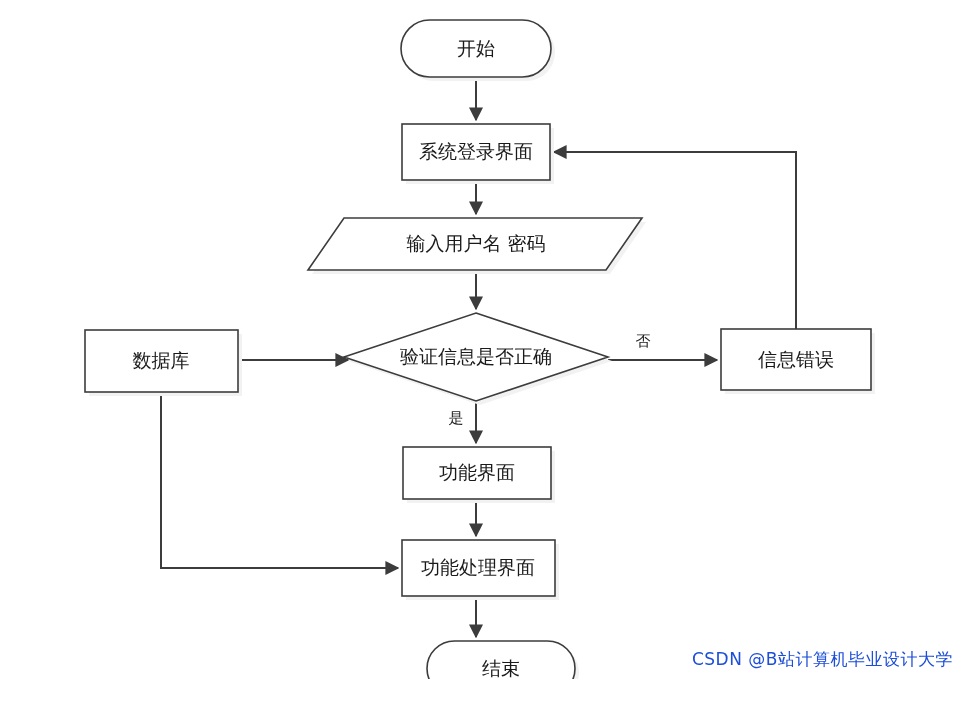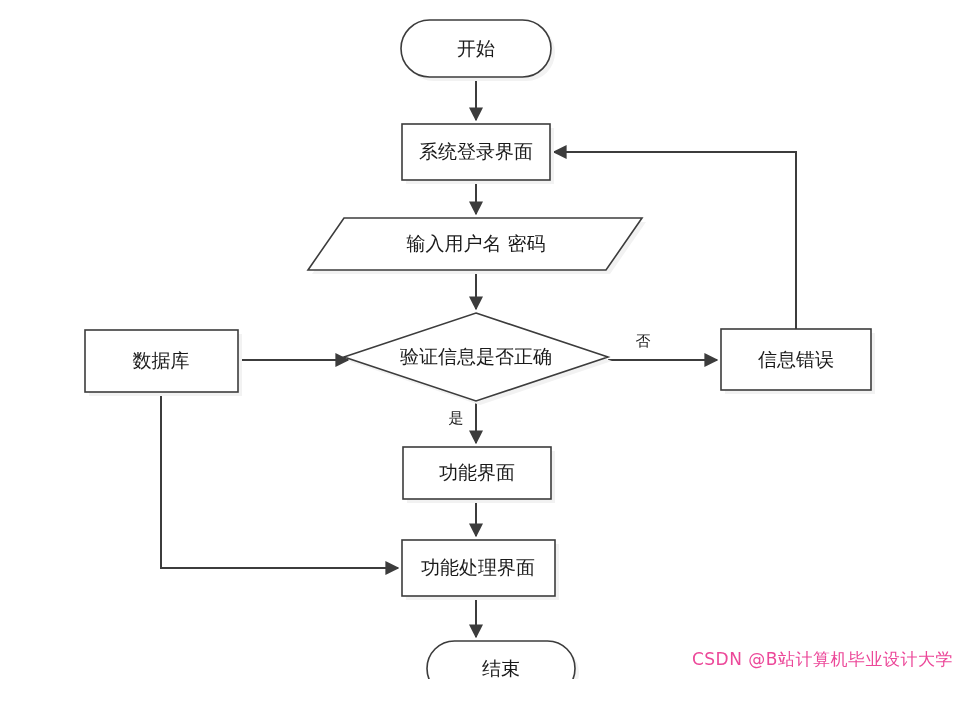--- a/index.html
+++ b/index.html
@@ -52,21 +52,21 @@
     stroke: #3c3c3c;
     stroke-width: 2;
     fill: none;
   }
   .watermark {
     position: absolute;
     right: 14px;
     bottom: 8px;
     font-family: "DejaVu Sans", "Liberation Sans", sans-serif;
     font-size: 17px;
-    color: #ec4899;
+    color: #1d4ed8;
     letter-spacing: 0.5px;
     white-space: nowrap;
     user-select: none;
   }
 </style>
 </head>
 <body>
 
 <div id="canvas">
 

